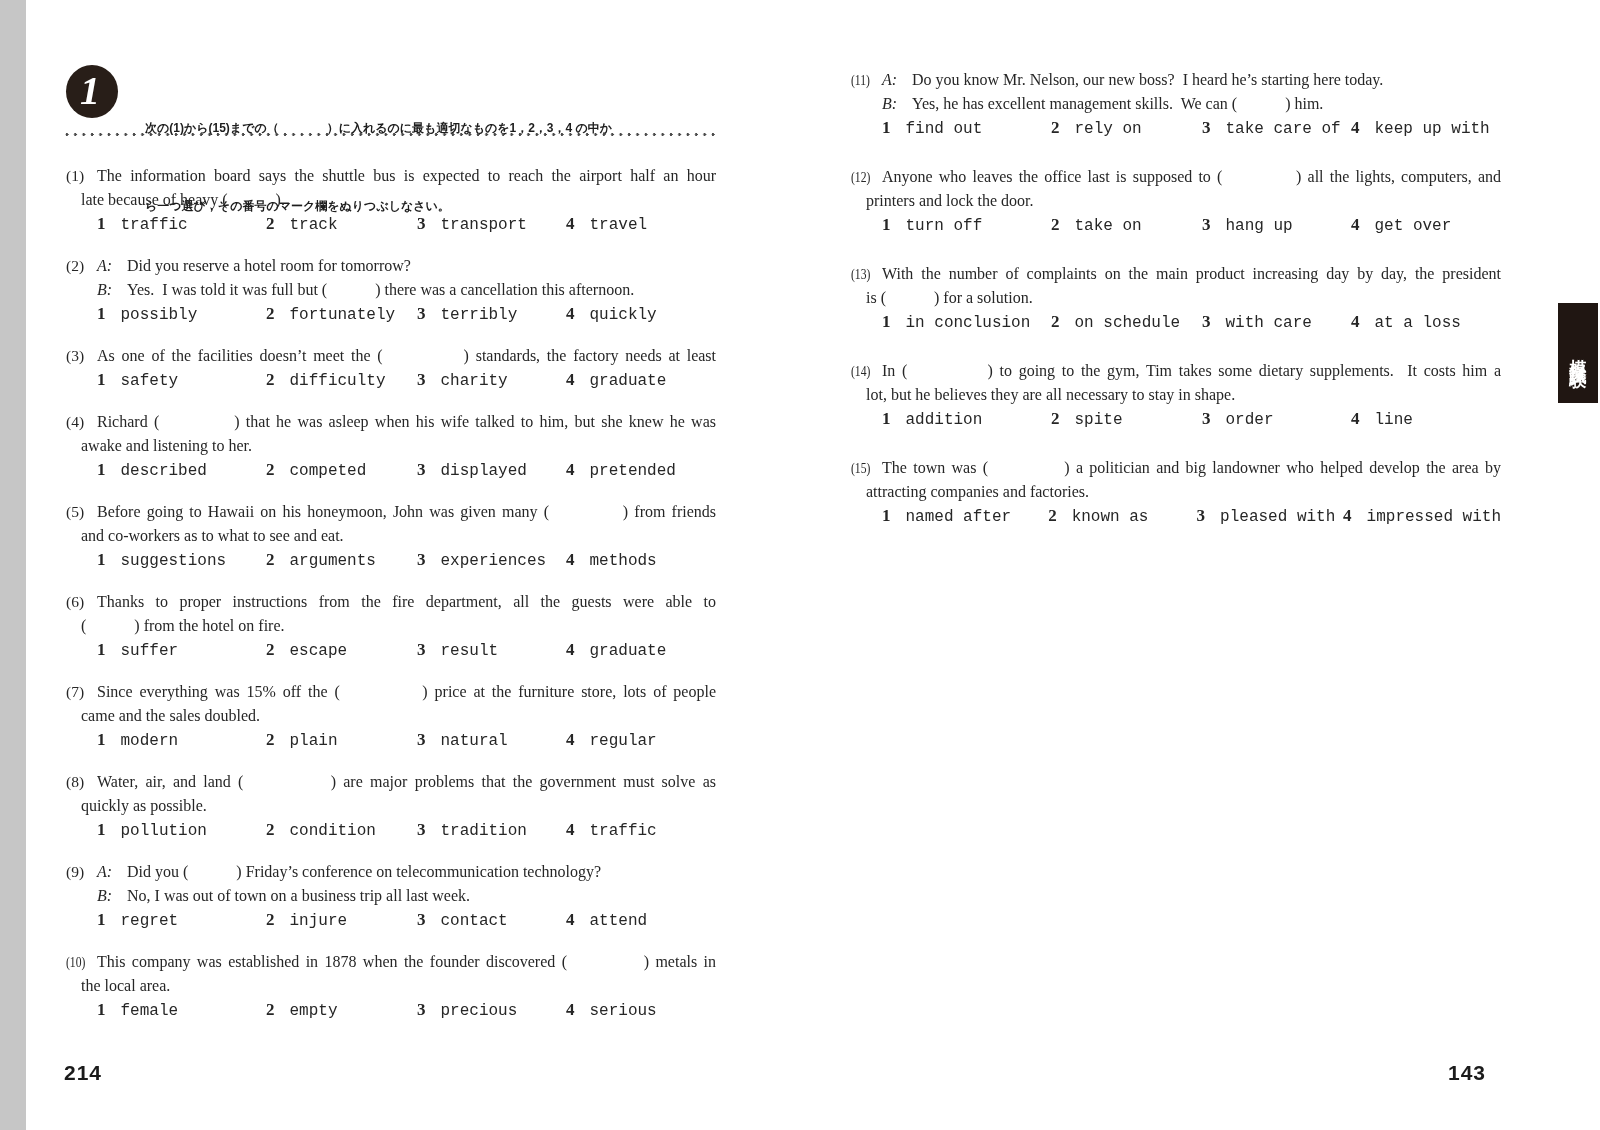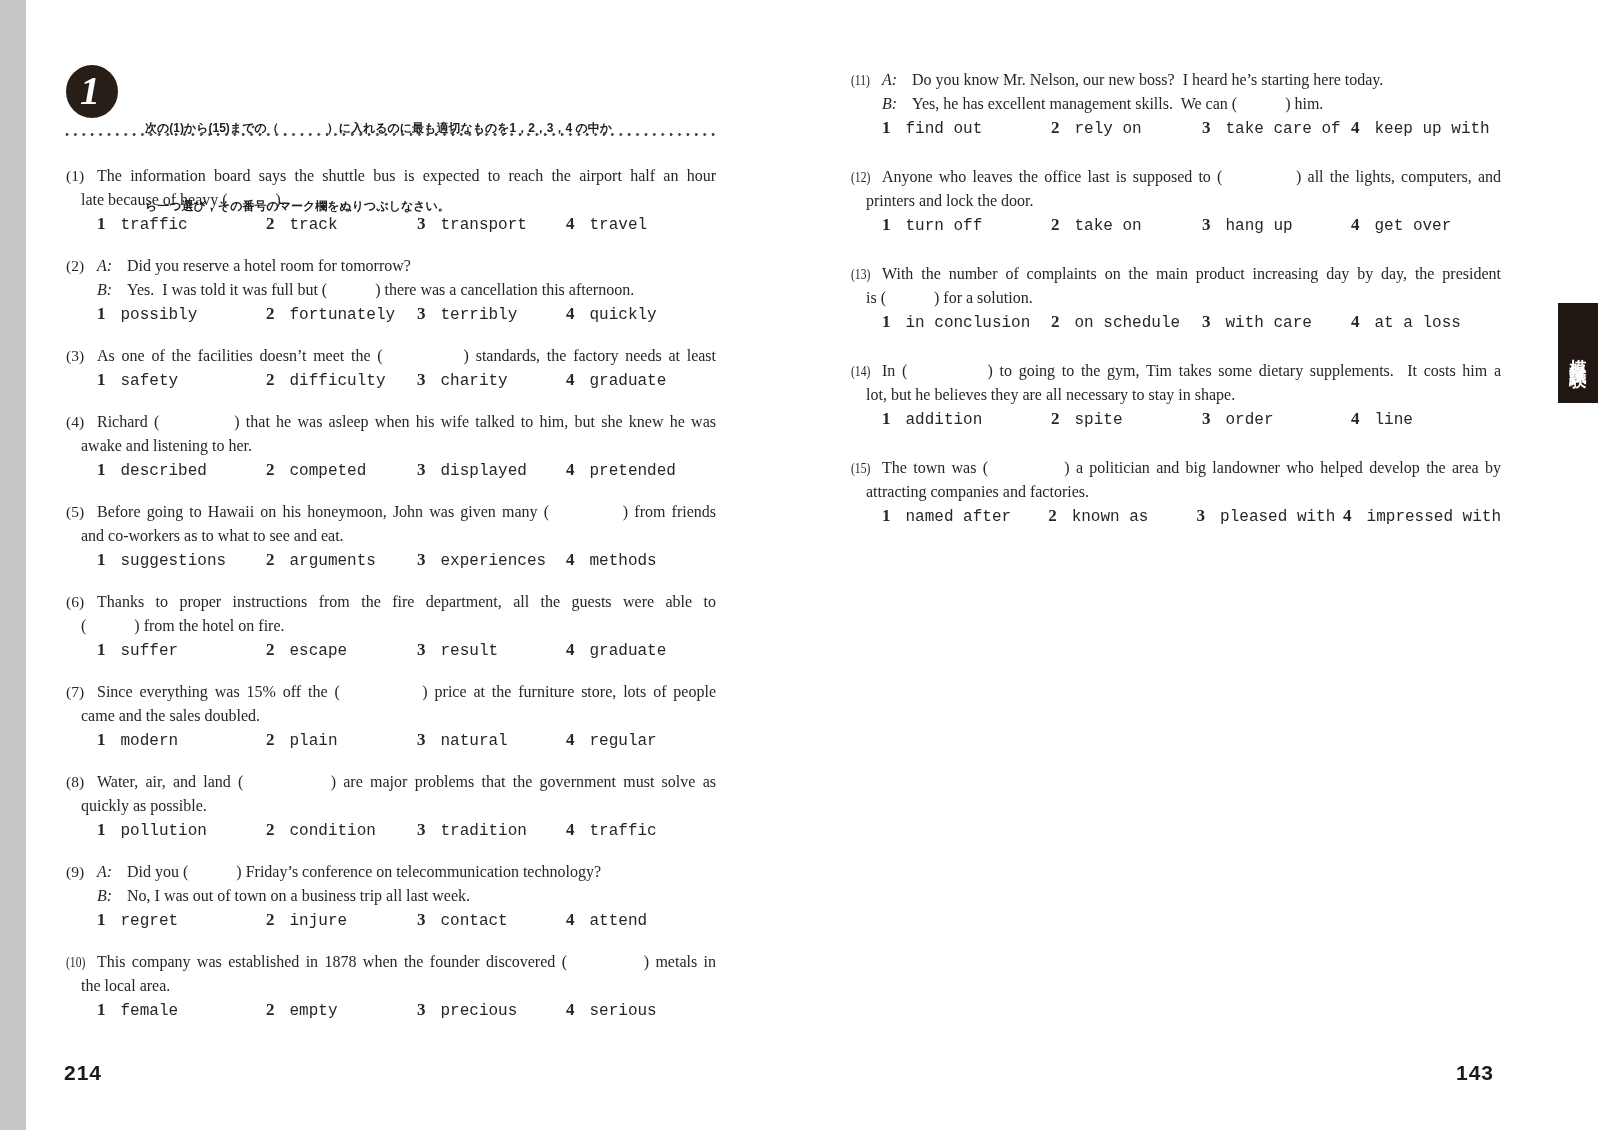--- a/index.html
+++ b/index.html
@@ -52,21 +52,21 @@
   .opt .n   { font-weight:bold; font-size:17px; margin-right:15px; }
   .opt .lbl { white-space:pre;font-family:Liberation Mono, monospace; }
 
   
   .pagenum {
     position:absolute; top:1061px;
     font-family:"Liberation Sans","DejaVu Sans",sans-serif;
     font-weight:bold; font-size:21px; color:#1b1b1b; letter-spacing:1px;
   }
   #pn-left  { left:64px; }
-  #pn-right { left:1448px; width:54px; text-align:center; }
+  #pn-right { left:1448px; width:54px; text-align:left; }
 
   
   .side-tab {
     position:absolute; left:1558px; top:303px; width:40px; height:100px;
     background:#201612; color:#ffffff;
     writing-mode:vertical-rl; text-orientation:upright;
     display:flex; align-items:center; justify-content:center;
     font-family:"Liberation Sans","DejaVu Sans",sans-serif;
     font-size:17px; font-weight:600; letter-spacing:4px;
   }

